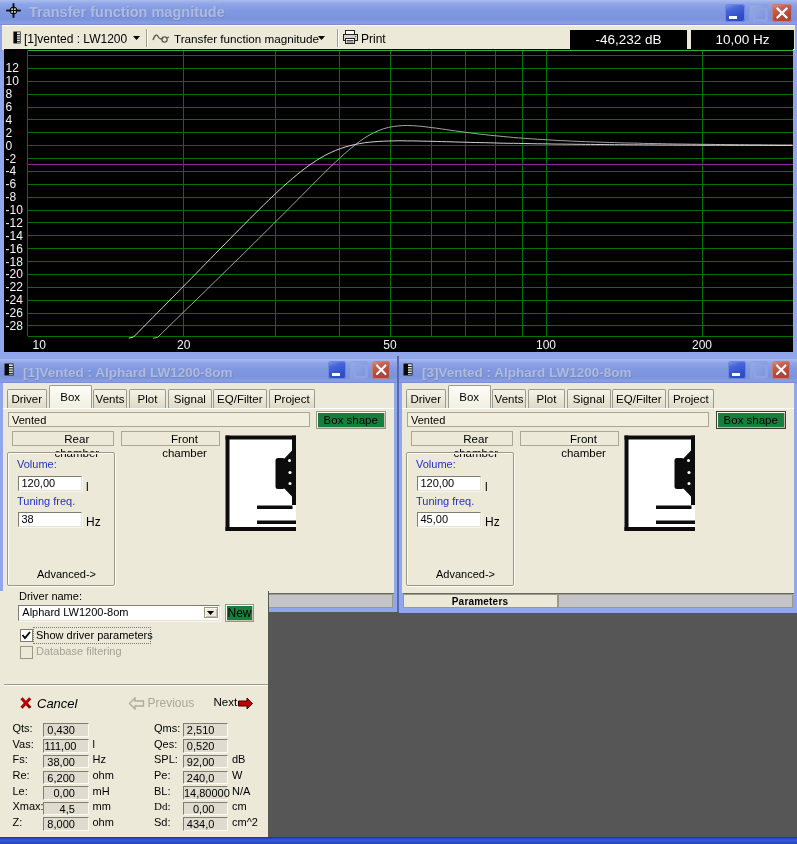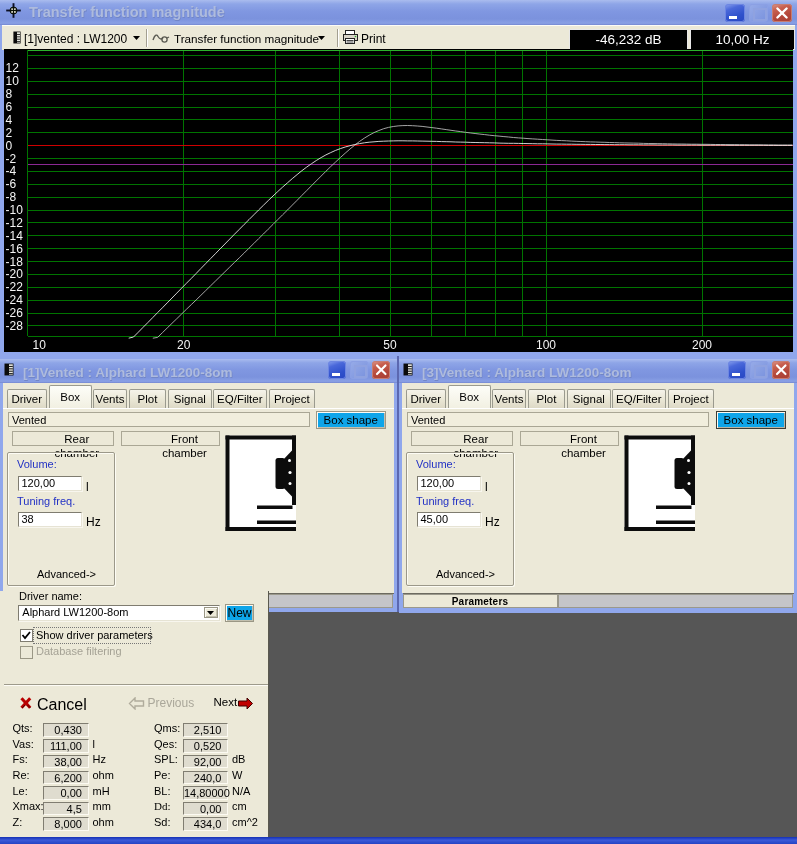--- a/index.html
+++ b/index.html
@@ -1,25 +1,25 @@
 <!DOCTYPE html>
 <html><head><meta charset="utf-8"><style>
 html,body{margin:0;padding:0;}
 body{width:797px;height:844px;position:relative;background:#565656;font-family:"Liberation Sans",sans-serif;overflow:hidden;}
 .abs{position:absolute;}
 .tb-sep{position:absolute;width:1px;height:18px;top:29px;background:#a39f90;border-right:1px solid #fff;}
 .blackbox{position:absolute;top:2.5px;height:19px;background:#000;border:1px solid #e8e8e8;color:#fff;font-size:13.5px;text-align:center;line-height:19px;}
 .tab{position:absolute;box-sizing:border-box;border:1px solid #9a9a8e;border-bottom:none;border-radius:2px 2px 0 0;background:linear-gradient(180deg,#f5f3ea,#e9e6d4 55%,#ddd9c6);font-size:11.5px;text-align:center;color:#000;}
 .tab.active{background:linear-gradient(180deg,#fdfdf8,#f2f0e2);z-index:3;}
 .flatbtn{position:absolute;box-sizing:border-box;border:1px solid #aaa795;background:#ece9d8;font-size:11.5px;text-align:center;color:#000;padding-left:28px;}
-.raisedbtn{position:absolute;box-sizing:border-box;background:#0ea5e9;border:1px solid #9a9785;box-shadow:inset 1px 1px 0 #fcfbf5,inset -1px -1px 0 #c2bfae;font-size:11.5px;text-align:center;color:#000;}
+.raisedbtn{position:absolute;box-sizing:border-box;background:#15803d;border:1px solid #9a9785;box-shadow:inset 1px 1px 0 #fcfbf5,inset -1px -1px 0 #c2bfae;font-size:11.5px;text-align:center;color:#000;}
 .edit{position:absolute;box-sizing:border-box;background:#fff;border-top:1.5px solid #7f7c70;border-left:1.5px solid #7f7c70;border-right:1px solid #e6e3d4;border-bottom:1px solid #e6e3d4;box-shadow:1px 1px 0 #f8f6ee;font-size:11px;color:#000;padding:0 0 0 3px;line-height:13.5px;}
 .bluelab{position:absolute;color:#2231c4;font-size:11px;}
 .lab{position:absolute;font-size:11px;color:#000;white-space:nowrap;}
-.pbox{position:absolute;box-sizing:border-box;width:45.5px;height:13.5px;background:#dfdccf;border-top:1px solid #807d71;border-left:1px solid #807d71;border-right:1px solid #fcfaf2;border-bottom:1px solid #fcfaf2;font-size:11px;color:#000;text-align:right;padding-right:6px;line-height:11.5px;}
+.pbox{position:absolute;box-sizing:border-box;width:45.5px;height:13.5px;background:#dfdccf;border-top:1px solid #807d71;border-left:1px solid #807d71;border-right:1px solid #fcfaf2;border-bottom:1px solid #fcfaf2;font-size:11px;color:#000;text-align:right;padding-right:13px;line-height:11.5px;}
 .titletext{position:absolute;font-weight:bold;color:#aebbdd;white-space:nowrap;text-shadow:0.6px 0.8px 0 #7286c6;}
 </style></head><body>
 
 <div class="abs" style="left:0;top:0;width:797px;height:358px;background:#90a7ec;">
  <div class="abs" style="left:0;top:0;width:797px;height:25px;background:linear-gradient(180deg,#aabcee 0%,#8ea5e7 16%,#8097e1 45%,#7b92dd 75%,#89a0e5 93%,#7487d0 100%);"></div>
  <svg width="22" height="21" viewBox="0 0 22 21" style="position:absolute;left:2px;top:0px;">
 <g stroke="#0a0e24" stroke-width="1.9">
         <line x1="11.5" y1="3.2" x2="11.5" y2="17.8"></line>
         <line x1="4.2" y1="10.5" x2="18.8" y2="10.5"></line>
       </g>
@@ -332,21 +332,21 @@
  <svg width="14" height="14" viewBox="0 0 14 14" style="position:absolute;left:19px;top:104.5px;">
       <g stroke="#b80000" stroke-width="3" stroke-linecap="butt">
         <line x1="2.5" y1="2.2" x2="11.2" y2="11.8"></line>
         <line x1="11.2" y1="2.2" x2="2.5" y2="11.8"></line>
       </g>
       <g stroke="#500000" stroke-width="1">
         <line x1="3" y1="12" x2="6" y2="9"></line>
         <line x1="11.5" y1="12" x2="8.5" y2="9"></line>
       </g>
     </svg>
- <div class="lab" style="left:37px;top:105px;font-size:16px;">Cancel</div>
+ <div class="lab" style="left:37px;top:105px;font-size:13px;font-style:italic;">Cancel</div>
  <svg width="17" height="13" viewBox="0 0 17 13" style="position:absolute;left:128px;top:105.5px;">
       <path d="M7,1 L1.5,6.5 L7,12 L7,9 L15.5,9 L15.5,4 L7,4 Z" fill="#ece9d8" stroke="#b0ac9c" stroke-width="1.4"></path>
     </svg>
  <div class="lab" style="left:147.5px;top:105px;font-size:12px;color:#aaa79a;">Previous</div>
  <div class="lab" style="left:213.5px;top:105px;font-size:11.5px;">Next</div>
  <svg width="17" height="13" viewBox="0 0 17 13" style="position:absolute;left:237px;top:105.5px;">
       <path d="M10,1 L15.5,6.5 L10,12 L10,9 L1.5,9 L1.5,4 L10,4 Z" fill="#c00000" stroke="#400000" stroke-width="1"></path>
     </svg>
 
 <div class="lab" style="left:12.5px;top:130.89999999999998px;">Qts:</div>

